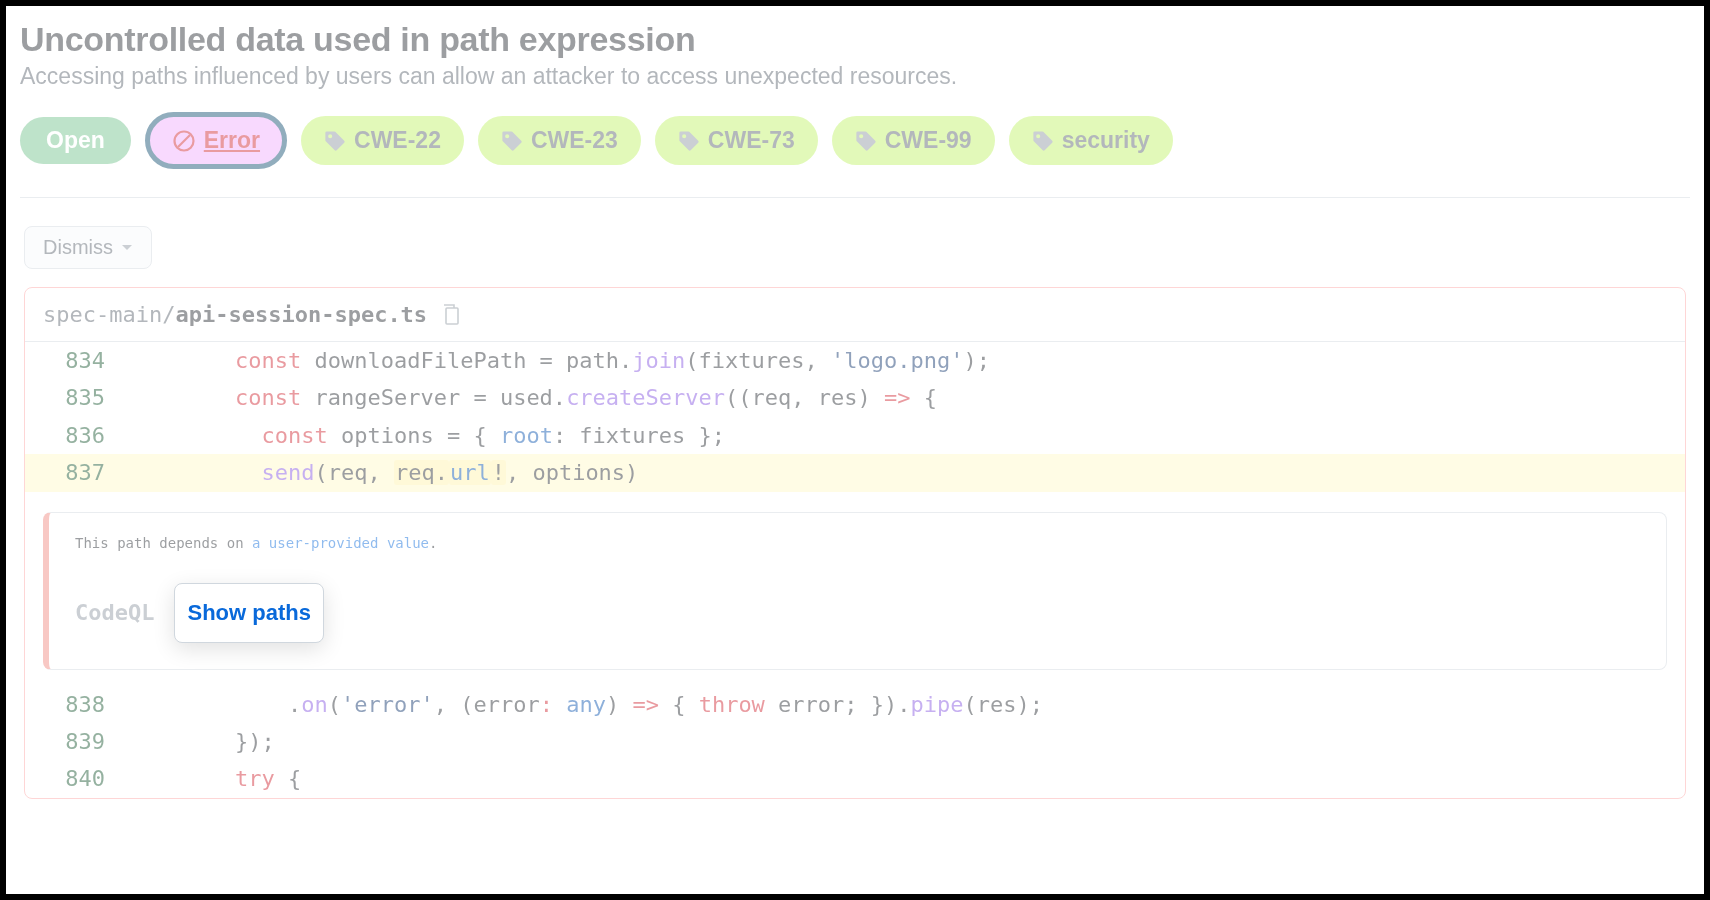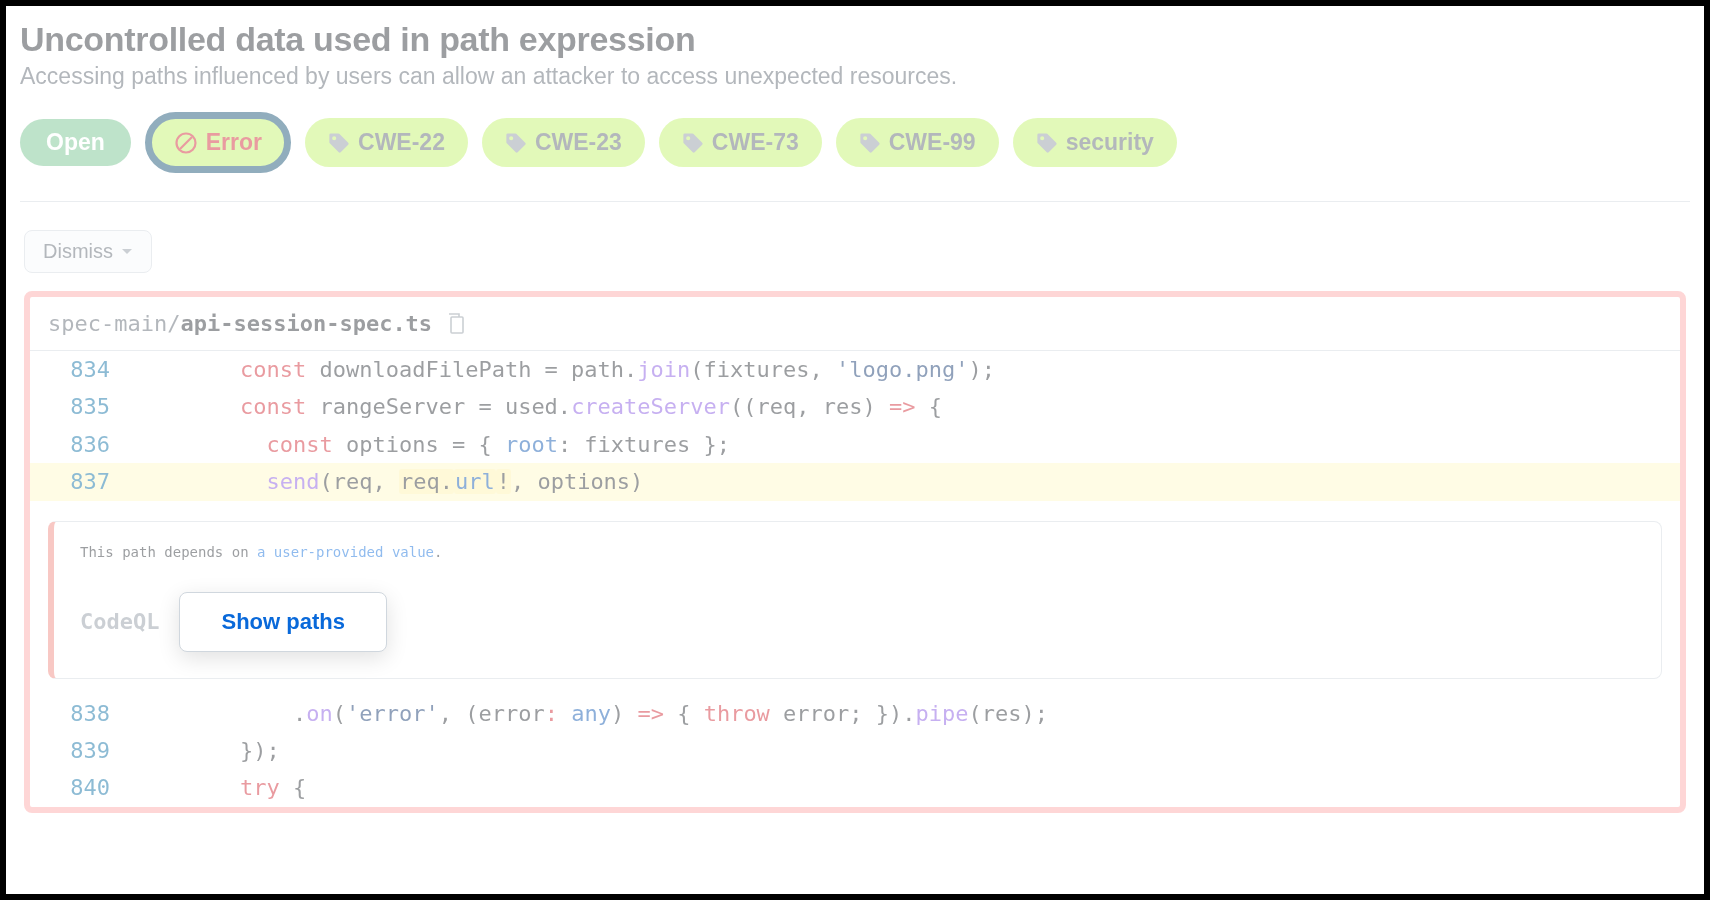--- a/index.html
+++ b/index.html
@@ -60,24 +60,25 @@
     white-space: nowrap;
   }
   .pill.open {
     background: #6fc08a;
     color: #fff;
     font-weight: 600;
     border: none;
     padding: 10px 26px;
   }
   .pill.error {
-    background: #bef264;
+    background: #f0abfc;
     color: #cf222e;
-    border: 7px solid #0c4a6e;
+    border: 5px solid #0c4a6e;
     font-weight: 600;
+    text-decoration: underline;
   }
   .pill .tag-icon svg { width: 22px; height: 22px; display: block; }
   .pill .tag-icon path { fill: #8c959f; }
   .pill .prohibit-icon svg { width: 24px; height: 24px; display: block; }
   .pill .prohibit-icon circle { stroke: #cf222e; stroke-width: 2.2; fill: none; }
   .pill .prohibit-icon line { stroke: #cf222e; stroke-width: 2.2; }
 
   .toolbar-row {
     display: flex;
     justify-content: space-between;
@@ -95,21 +96,21 @@
     font-size: 20px;
     color: #57606a;
     background: #f6f8fa;
     cursor: pointer;
   }
   .btn b { color: #24292f; font-weight: 600; }
   .btn .caret svg { width: 12px; height: 8px; display: block; }
   .btn .caret path { fill: #8c959f; }
 
   .code-card {
-    border: 6px solid #fca5a5;
+    border: 1px solid #fca5a5;
     border-radius: 8px;
     overflow: hidden;
     margin: 12px 4px;
   }
   .file-header {
     display: flex;
     align-items: center;
     gap: 14px;
     padding: 14px 18px;
     border-bottom: 1px solid #d0d7de;
@@ -125,21 +126,21 @@
     font-family: ui-monospace, SFMono-Regular, Menlo, Consolas, monospace;
     font-size: 22px;
     line-height: 1.7;
   }
   .code-line { display: flex; }
   .code-line.hl { background: #fff8c5; }
   .gutter {
     width: 104px;
     text-align: right;
     padding-right: 24px;
-    color: #0369a1;
+    color: #14532d;
     user-select: none;
     flex-shrink: 0;
   }
   .src { white-space: pre; color: #24292f; }
   .tk-k { color: #cf222e; }   
   .tk-fn { color: #8250df; }  
   .tk-p { color: #0550ae; }   
   .tk-s { color: #0a3069; }   
   .hl-token { background: #fff1a8; border-radius: 3px; padding: 0 1px; }
 
@@ -168,21 +169,21 @@
     font-size: 22px;
     color: #8c959f;
     font-weight: 600;
   }
   .show-paths {
     position: relative;
     z-index: 10; 
     background: #fff;
     border: 1px solid #d0d7de;
     border-radius: 8px;
-    padding: 16px 41px;
+    padding: 16px 12px;
     font-size: 22px;
     font-weight: 700;
     color: #0969da;
     box-shadow: 0 6px 22px rgba(0,0,0,0.12);
     cursor: pointer;
   }
 </style>
 </head>
 <body>
 

